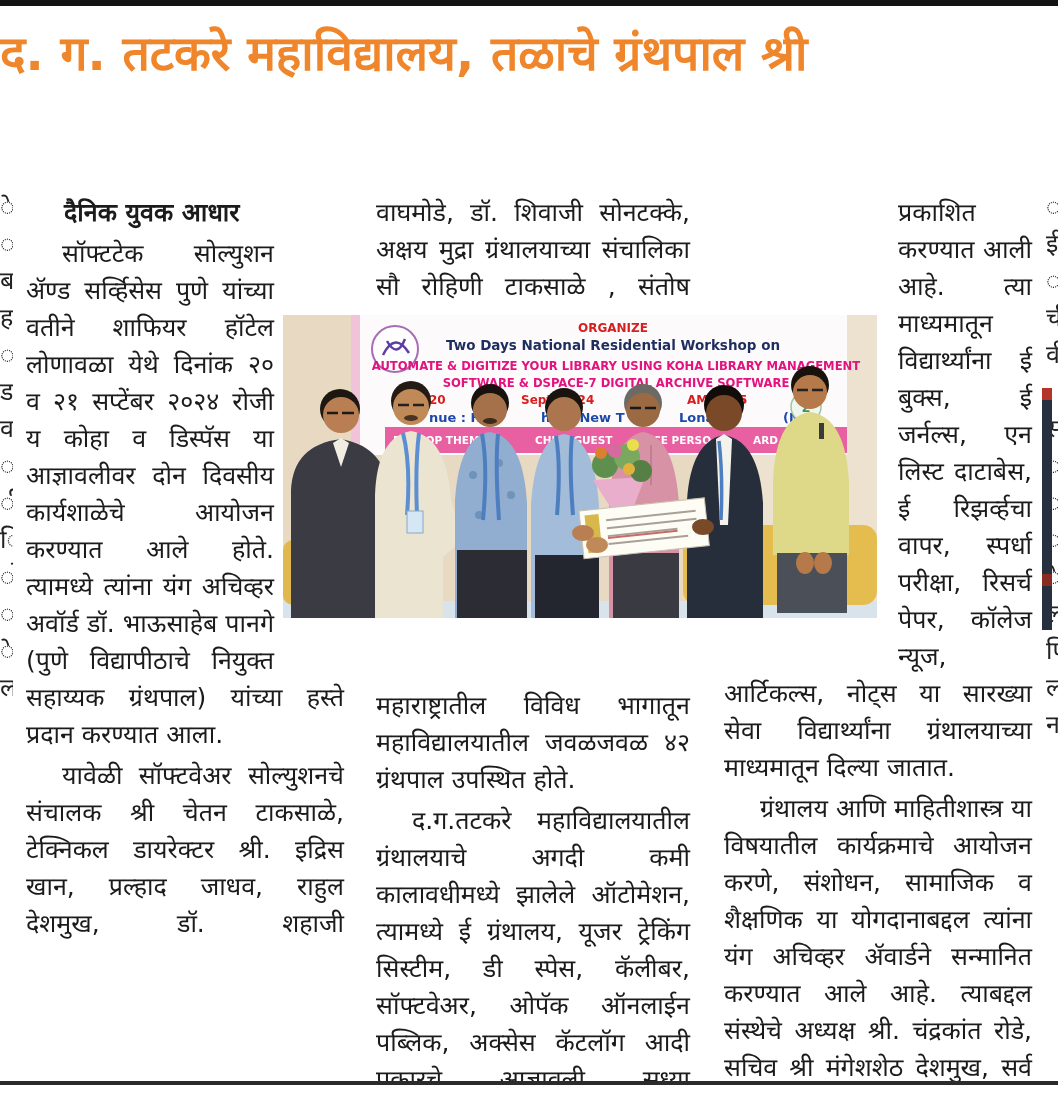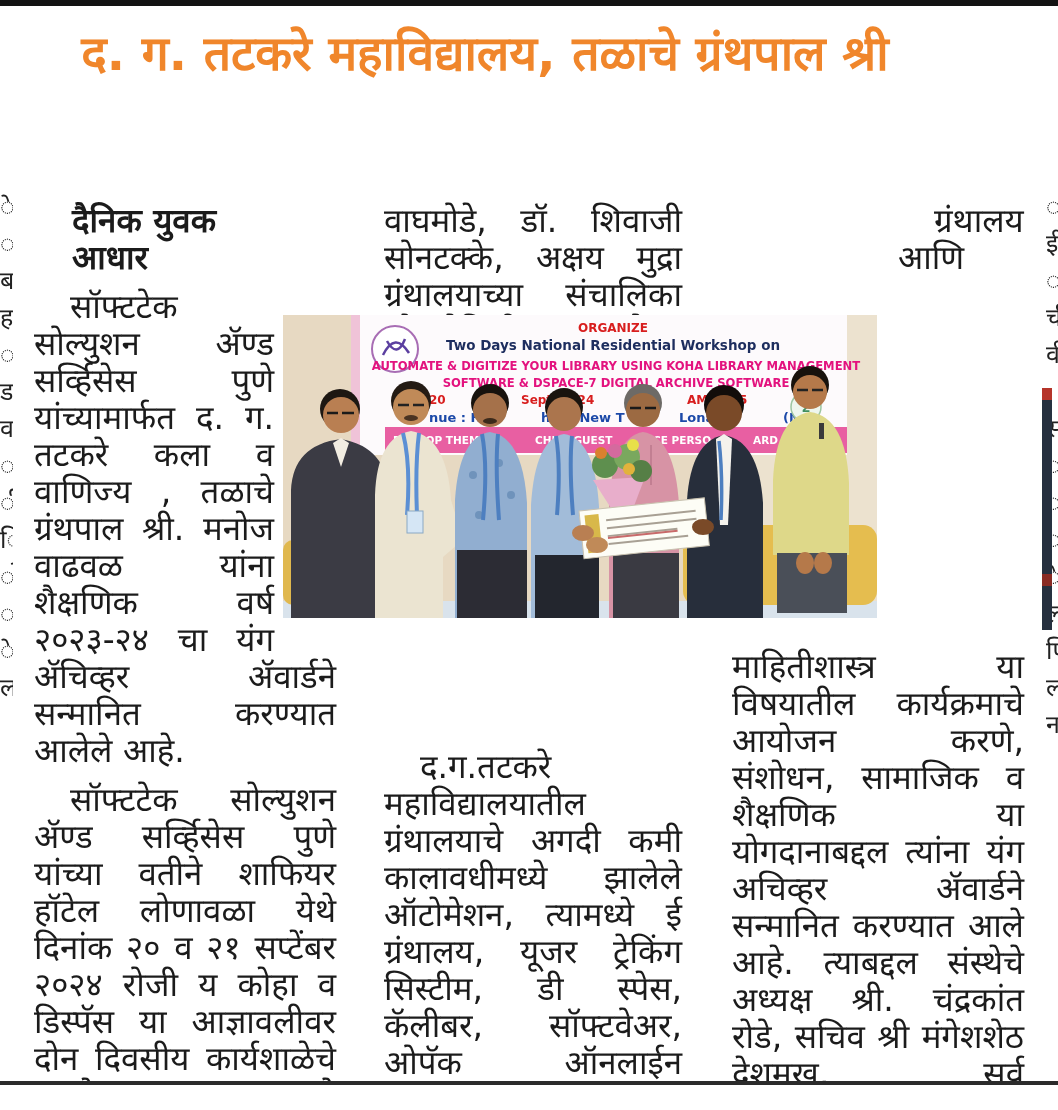--- a/index.html
+++ b/index.html
@@ -4,29 +4,29 @@
 <style>
   html,body{margin:0;padding:0;}
   body{
     width:1058px;height:1110px;position:relative;overflow:hidden;
     background:#ffffff;
     font-family:"DejaVu Sans",sans-serif;
     color:#1b1b1b;
   }
   .topbar{position:absolute;left:0;top:0;width:1058px;height:6px;background:#131313;}
   .headline{
-    position:absolute;left:0;top:16px;width:970px;text-align:center;
+    position:absolute;left:0;top:16px;width:970px;text-align:left;
     color:#f0862b;font-weight:bold;font-size:48px;line-height:75px;
   }
   .headline div{white-space:nowrap;}
   .col{position:absolute;top:190px;height:892px;overflow:hidden;}
   .col1{left:22px;width:326px;}
   .col2{left:372px;width:322px;}
   .col3{left:720px;width:316px;}
-  .col p{margin:12px;font-size:33px;line-height:37px;text-align:justify;}
+  .col p{margin:4px;font-size:25px;line-height:37px;text-align:justify;}
   .byline{font-weight:bold;font-size:28px;line-height:36px;padding-left:38px;text-align:left !important;}
   .indent{text-indent:36px;}
   .stretch{text-align-last:justify;}
   .spacer-r{float:right;width:74px;height:333px;margin-top:125px;}
   .spacer-l{float:left;width:178px;height:333px;margin-top:125px;}
   .gap{height:337px;}
   .photo{
     position:absolute;left:283px;top:315px;width:594px;height:303px;overflow:hidden;
     background:#86efac;
   }
@@ -78,33 +78,34 @@
 े
 ल
 णि
 ल
 न,</div>
 <div class="rightstrip"></div>
 
 <div class="col col1">
   <div class="spacer-r"></div>
   <p class="byline">दैनिक युवक आधार</p>
-  <p class="indent">सॉफ्टटेक सोल्युशन ॲण्ड सर्व्हिसेस पुणे यांच्यामार्फत द. ग. तटकरे कला व वाणिज्य , तळाचे ग्रंथपाल श्री. मनोज वाढवळ यांना शैक्षणिक वर्ष २०२३-२४ चा यंग ॲचिव्हर ॲवार्डने सन्मानित करण्यात आलेले आहे.</p>
   <p class="indent">सॉफ्टटेक सोल्युशन ॲण्ड सर्व्हिसेस पुणे यांच्या वतीने शाफियर हॉटेल लोणावळा येथे दिनांक २० व २१ सप्टेंबर २०२४ रोजी य कोहा व डिस्पॅस या आज्ञावलीवर दोन दिवसीय कार्यशाळेचे आयोजन करण्यात आले होते. त्यामध्ये त्यांना यंग अचिव्हर अवॉर्ड डॉ. भाऊसाहेब पानगे (पुणे विद्यापीठाचे नियुक्त सहाय्यक ग्रंथपाल) यांच्या हस्ते प्रदान करण्यात आला.</p>
   <p class="indent stretch">यावेळी सॉफ्टवेअर सोल्युशनचे संचालक श्री चेतन टाकसाळे, टेक्निकल डायरेक्टर श्री. इद्रिस खान, प्रल्हाद जाधव, राहुल देशमुख, डॉ. शहाजी</p>
 </div>
 
 <div class="col col2">
   <p class="stretch">वाघमोडे, डॉ. शिवाजी सोनटक्के, अक्षय मुद्रा ग्रंथालयाच्या संचालिका सौ रोहिणी टाकसाळे , संतोष चव्हाण ,</p>
   <div class="gap"></div>
+  <p>महाराष्ट्रातील विविध भागातून महाविद्यालयातील जवळजवळ ४२ ग्रंथपाल उपस्थित होते.</p>
   <p class="indent stretch">द.ग.तटकरे महाविद्यालयातील ग्रंथालयाचे अगदी कमी कालावधीमध्ये झालेले ऑटोमेशन, त्यामध्ये ई ग्रंथालय, यूजर ट्रेकिंग सिस्टीम, डी स्पेस, कॅलीबर, सॉफ्टवेअर, ओपॅक ऑनलाईन पब्लिक, अक्सेस कॅटलॉग आदी प्रकारचे आज्ञावली सध्या ग्रंथालयमध्ये वापरली जाते. तसेच या ग्रंथालयाची स्वतंत्र्याची वेबसाईट सुद्धा</p>
 </div>
 
 <div class="col col3">
   <div class="spacer-l"></div>
+  <p>प्रकाशित करण्यात आली आहे. त्या माध्यमातून विद्यार्थ्यांना ई बुक्स, ई जर्नल्स, एन लिस्ट दाटाबेस, ई रिझर्व्हचा वापर, स्पर्धा परीक्षा, रिसर्च पेपर, कॉलेज न्यूज, आर्टिकल्स, नोट्स या सारख्या सेवा विद्यार्थ्यांना ग्रंथालयाच्या माध्यमातून दिल्या जातात.</p>
   <p class="indent">ग्रंथालय आणि माहितीशास्त्र या विषयातील कार्यक्रमाचे आयोजन करणे, संशोधन, सामाजिक व शैक्षणिक या योगदानाबद्दल त्यांना यंग अचिव्हर ॲवार्डने सन्मानित करण्यात आले आहे. त्याबद्दल संस्थेचे अध्यक्ष श्री. चंद्रकांत रोडे, सचिव श्री मंगेशशेठ देशमुख, सर्व विद्याशाखेंचे चेअरमन, संस्थेचे सर्व पदाधिकारी, महाविद्यालयाचे प्राचार्य डॉ. नानासाहेब यादव, शिक्षक व शिक्षकेतर कर्मचारी यांनी त्यांचे अभिनंदन केले.</p>
 </div>
 
 <div class="photo">
   <svg width="594" height="303" viewBox="0 0 594 303" xmlns="http://www.w3.org/2000/svg">
 
     <rect x="0" y="0" width="594" height="303" fill="#e7d9c2"></rect>
     <rect x="430" y="0" width="164" height="303" fill="#ece2cf"></rect>
     <rect x="0" y="286" width="594" height="17" fill="#d9e3ec"></rect>
     <rect x="400" y="210" width="194" height="80" rx="14" fill="#e5bd4f"></rect>

